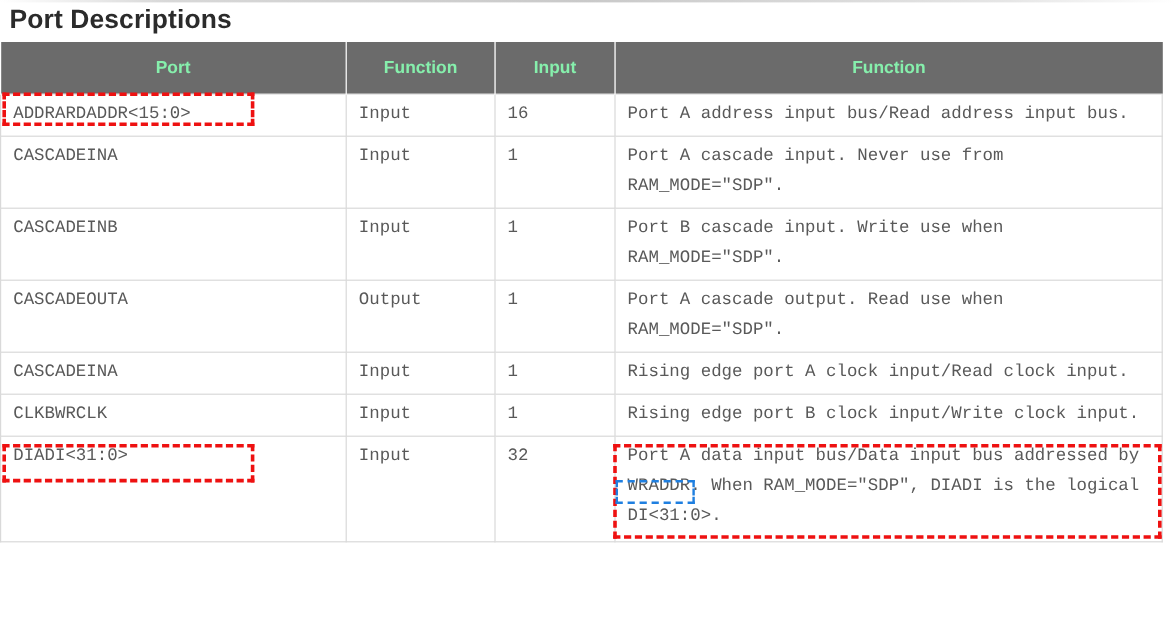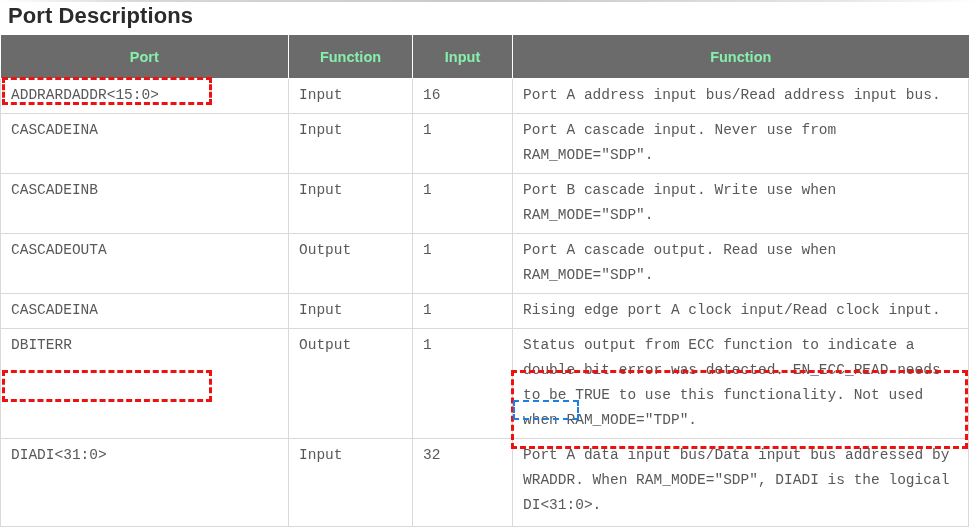--- a/index.html
+++ b/index.html
@@ -150,25 +150,25 @@
           <td>Output</td>
           <td>1</td>
           <td>Port A cascade output. Read use when RAM_MODE="SDP".</td>
         </tr>
         <tr>
           <td>CASCADEINA</td>
           <td>Input</td>
           <td>1</td>
           <td>Rising edge port A clock input/Read clock input.</td>
         </tr>
-        <tr class="r-tall">
-          <td>DBITERR</td>
-          <td>Output</td>
+        <tr>
+          <td>CLKBWRCLK</td>
+          <td>Input</td>
           <td>1</td>
-          <td>Status output from ECC function to indicate a double bit error was detected. EN_ECC_READ needs to be TRUE to use this functionality. Not used when RAM_MODE="TDP".</td>
+          <td>Rising edge port B clock input/Write clock input.</td>
         </tr>
         <tr class="r-tall">
           <td>DIADI&lt;31:0&gt;</td>
           <td>Input</td>
           <td>32</td>
           <td>Port A data input bus/Data input bus addressed by WRADDR. When RAM_MODE="SDP", DIADI is the logical DI&lt;31:0&gt;.</td>
         </tr>
       </tbody>
   </table>
 </div>

